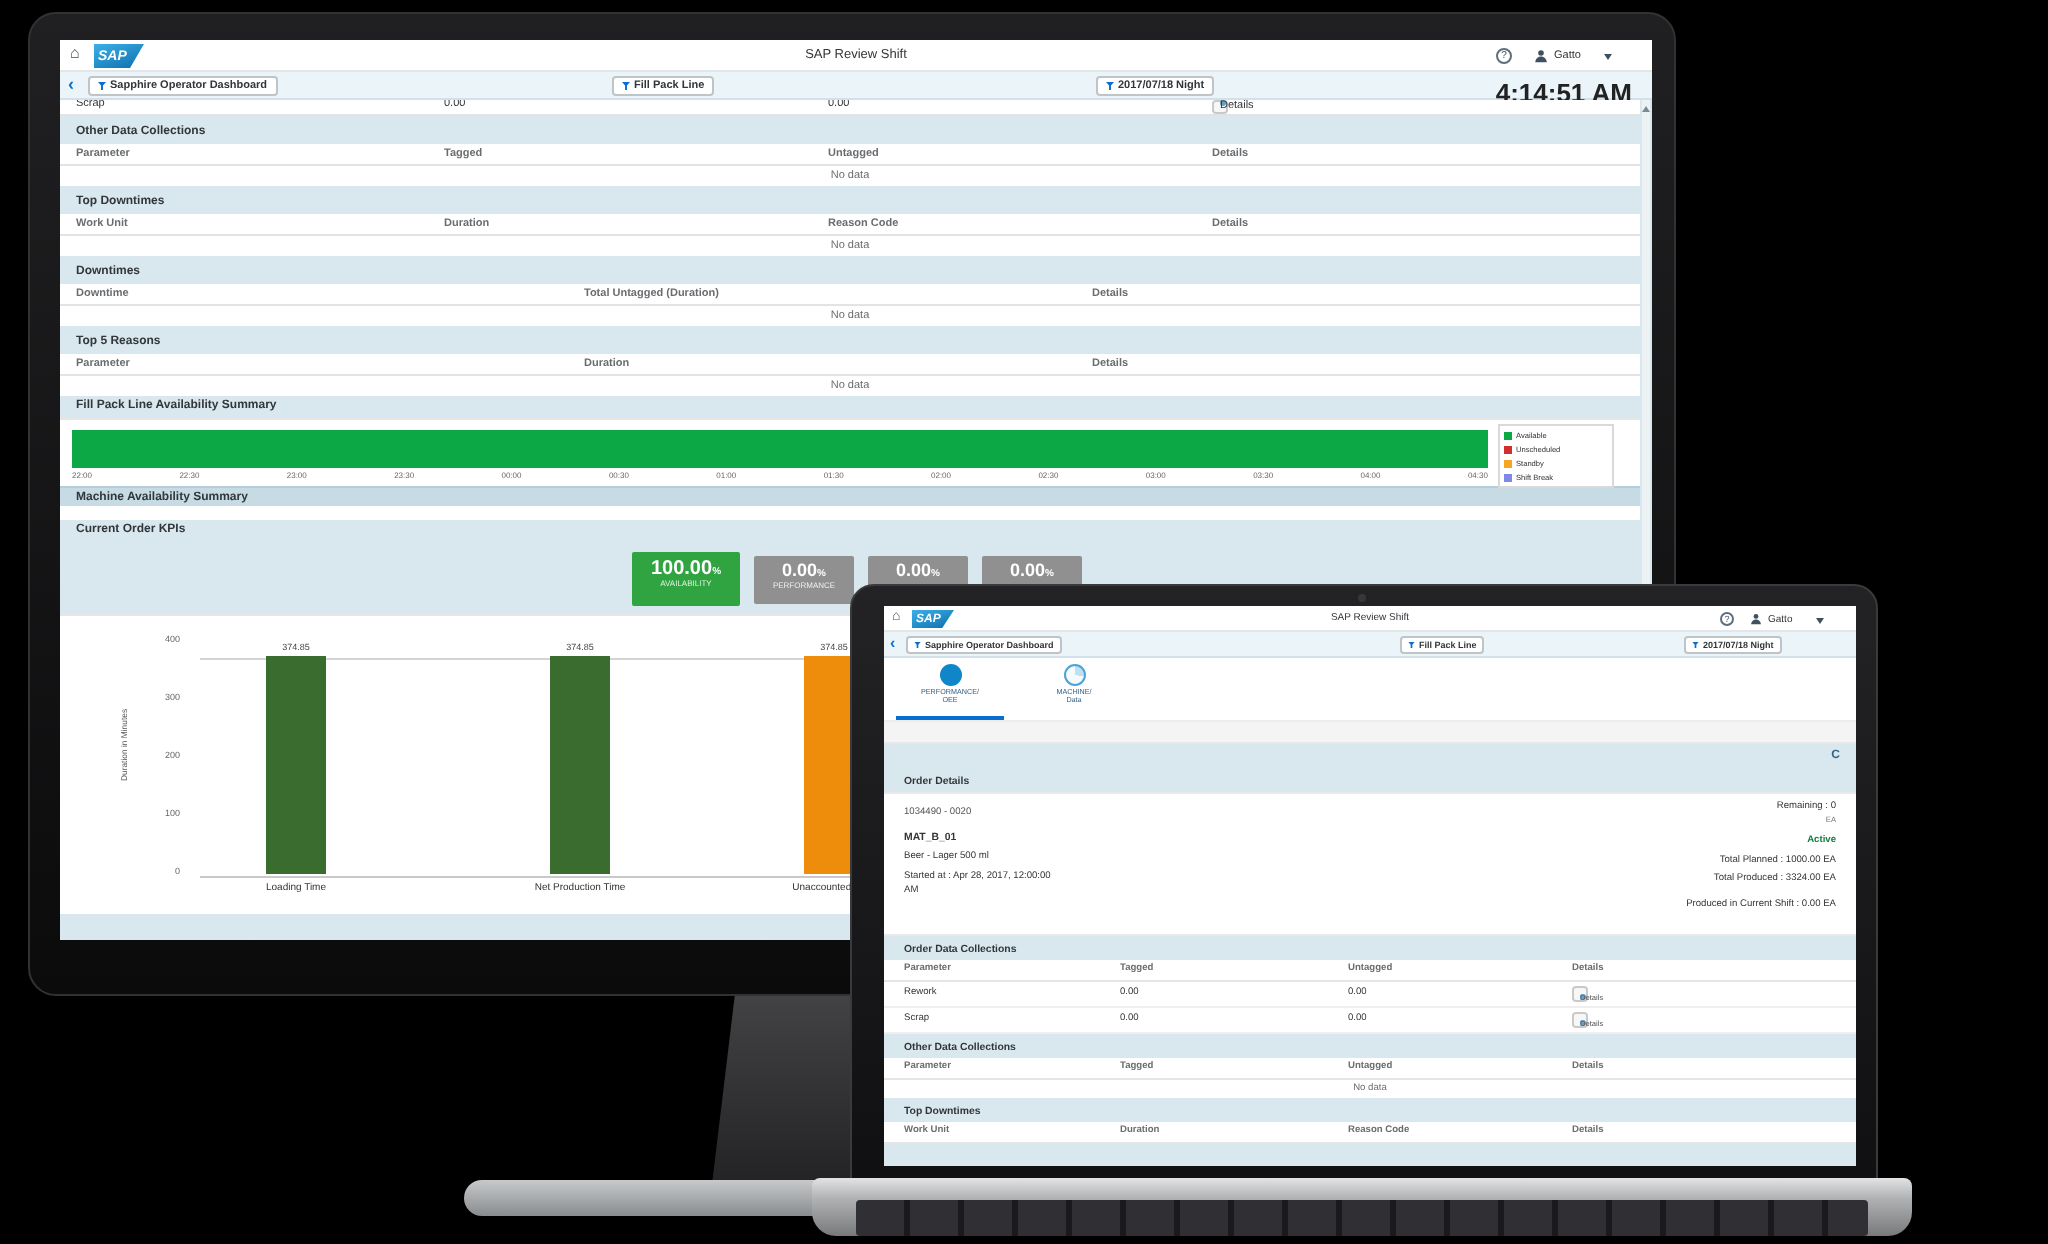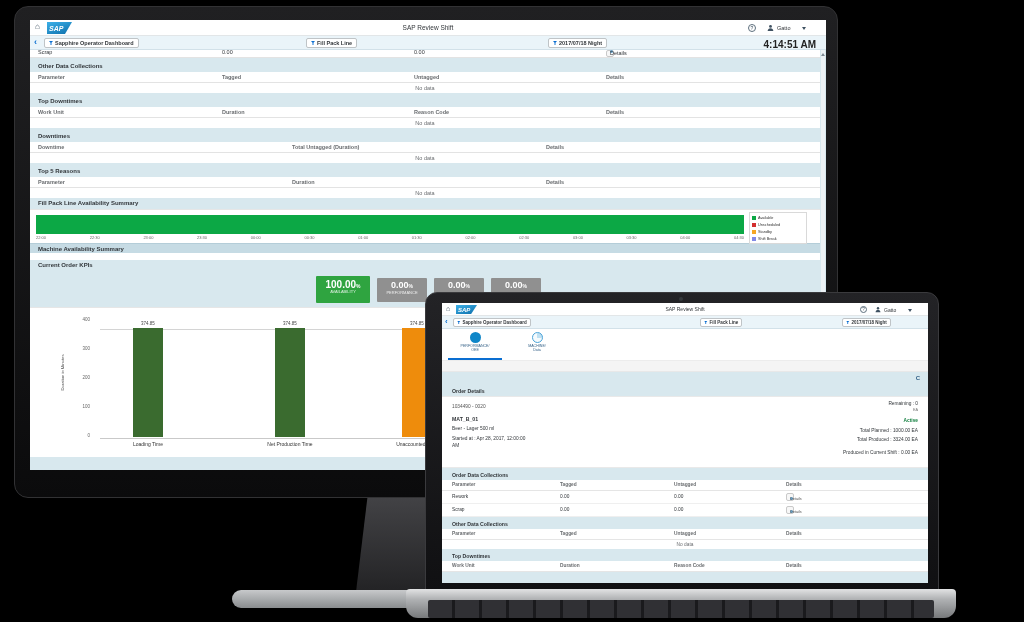--- a/index.html
+++ b/index.html
@@ -146,21 +146,21 @@
           <span>Sapphire Operator Dashboard</span>
         </div>
         <div class="abs fbtn" style="left:276px;top:2px;height:10px;padding:0 4px;font-size:5.5px;gap:2px;">
           <span class="funnel" style="width:4px;height:4px;"></span>
           <span>Fill Pack Line</span>
         </div>
         <div class="abs fbtn" style="left:518px;top:2px;height:10px;padding:0 4px;font-size:5.5px;gap:2px;">
           <span class="funnel" style="width:4px;height:4px;"></span>
           <span>2017/07/18 Night</span>
         </div>
-        <div class="abs clock" style="right:10px;top:3px;font-size:10px;">4:14:51 AM</div>
+        <div class="abs clock" style="right:10px;top:3px;font-size:13px;">4:14:51 AM</div>
       </div>
 
       <div class="abs" style="left:0;top:30px;width:790px;height:420px;">
 
         <div class="partrow">
           <span class="c1 abs">Scrap</span>
           <span class="c2 abs">0.00</span>
           <span class="c3 abs">0.00</span>
           <div class="minibtn" style="left:576px;top:0;height:7px;">
             <span class="dotic"></span>

